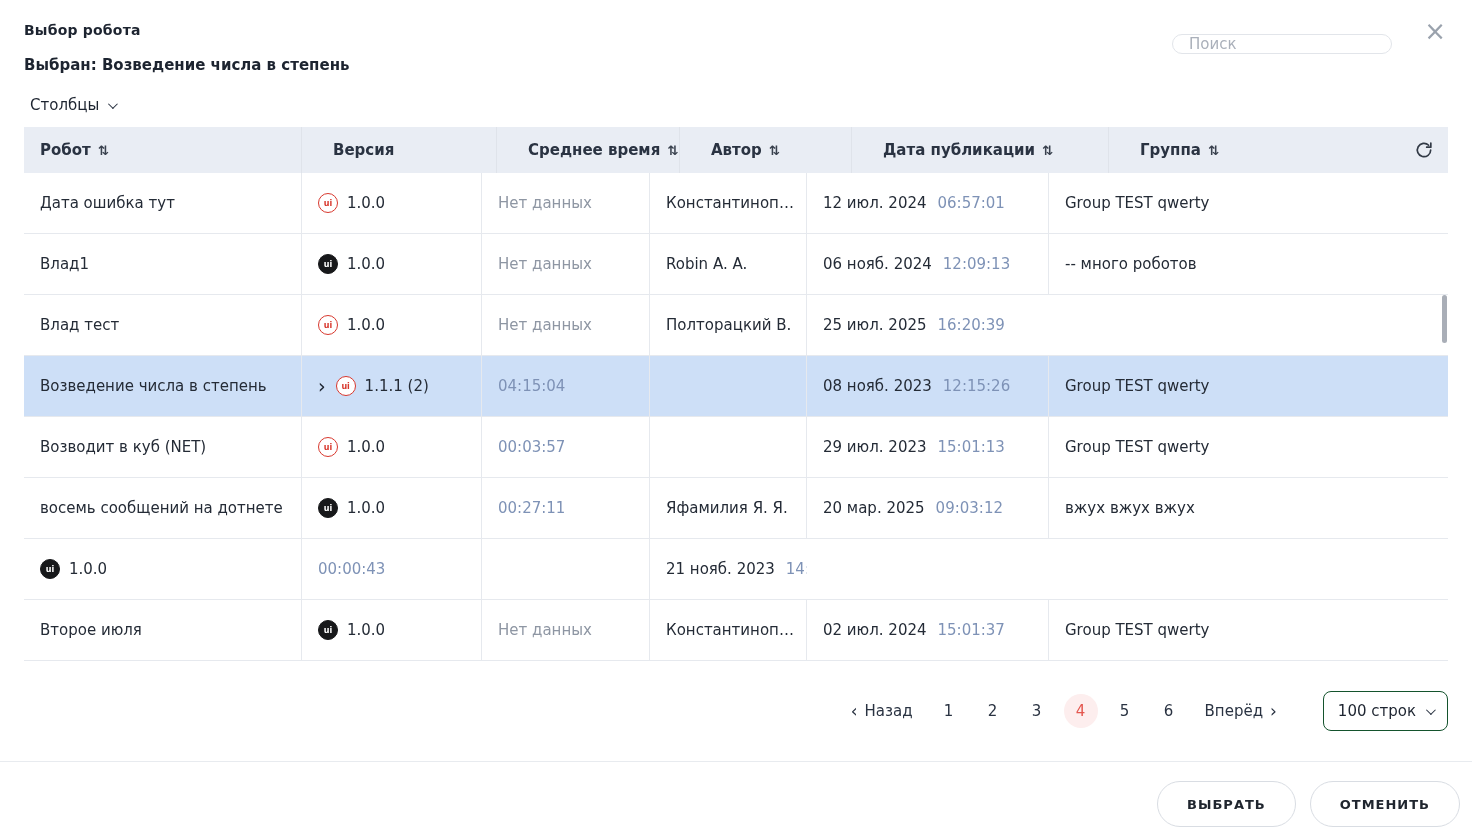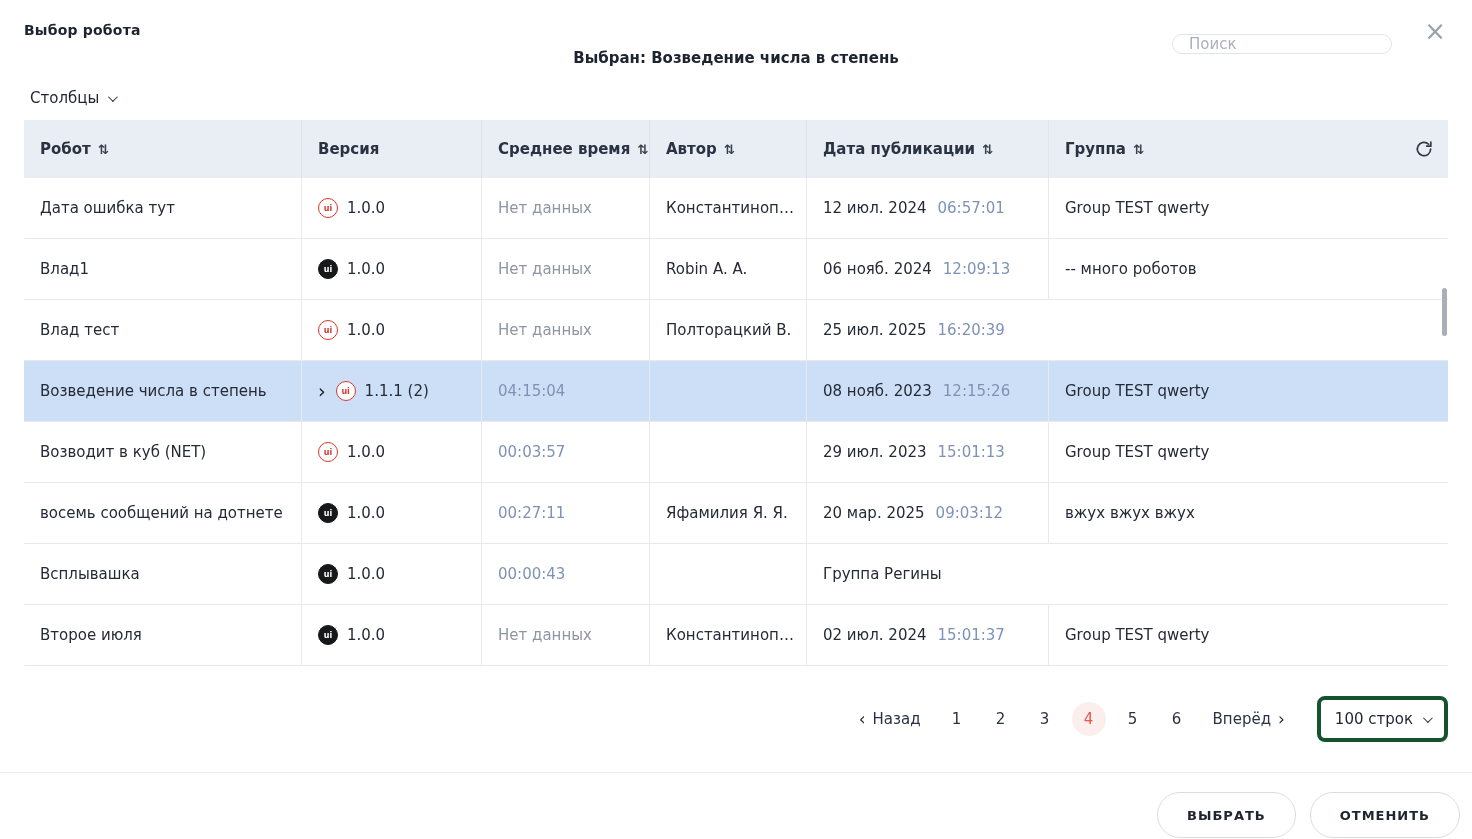--- a/index.html
+++ b/index.html
@@ -2,32 +2,32 @@
 <html style="--header_bg: #e9edf4; --selected_row: #cddff7; --active_page_bg: #fdeeee; --active_page_text: #e4574f; --badge_red: #d8382e; --badge_black: #17181a; --time_text: #7e92b6; --muted_text: #8e96a3;"><head>
 <meta charset="utf-8">
 <style>
   * { margin:0; padding:0; box-sizing:border-box; }
   html,body { width:1472px; height:839px; background:#fff; font-family:"DejaVu Sans","Liberation Sans",sans-serif; color:#242b36; }
   .modal { position:relative; width:1472px; height:839px; background:#fff; overflow:hidden; }
 
   
   .top { padding:22px 24px 0 24px; }
   .title { font-size:14px; font-weight:700; color:#1d2430; letter-spacing:.2px; }
-  .subtitle { margin-top:11px; font-size:15px; font-weight:600; color:#1d2430;text-align:center; }
+  .subtitle { margin-top:18px; font-size:15px; font-weight:600; color:#1d2430; }
   .search { position:absolute; top:34px; right:80px; width:220px; height:20px; border:1.5px solid #e2e5ea; border-radius:18px; display:flex; align-items:center; padding:0 12px 0 16px; background:#fff; }
   .search input { border:none; outline:none; flex:1; font-size:15px; color:#2a3342; font-family:inherit; background:transparent; }
   .search input::placeholder { color:#aab0ba; }
   .close { position:absolute; top:18px; right:26px; font-size:26px; line-height:1; color:#9aa2ad; cursor:pointer; background:none; border:none; font-family:inherit; }
 
   .columns-btn { margin:22px 0 0 30px; background:none; border:none; font-size:15px; color:#1d2430; font-family:inherit; display:inline-flex; align-items:center; gap:9px; cursor:pointer; }
   .chev-down { width:7px; height:7px; border-right:1.8px solid #2a3342; border-bottom:1.8px solid #2a3342; transform:rotate(45deg) translateY(-2px); display:inline-block; }
 
   
   .table { position:relative; margin:13px 24px 0 24px; --cols:278px 180px 168px 157px 242px 1fr; }
-  .thead { display:grid; grid-template-columns:var(--cols); height:58px; background:var(--header_bg,#e9edf4); position:relative; }
+  .thead { display:grid; grid-template-columns:var(--cols); height:46px; background:var(--header_bg,#e9edf4); position:relative;gap:15px; }
   .th { display:flex; align-items:center; gap:7px; padding:0 14px 0 16px; font-size:15px; font-weight:600; color:#2a3342; border-right:1px solid #dfe3ea; white-space:nowrap; overflow:hidden; cursor:pointer; }
   .th:last-child { border-right:none; }
   .sort { font-size:13px; color:#39414e; }
   .refresh { position:absolute; right:14px; top:50%; transform:translateY(-50%); background:none; border:none; cursor:pointer; display:flex; }
   .tr { display:grid; grid-template-columns:var(--cols); height:61px; border-bottom:1px solid #e6e9ee; background:#fff; cursor:pointer; }
   .tr.selected { background:var(--selected_row,#cddff7); }
   .td { display:flex; align-items:center; padding:0 16px; font-size:15px; border-right:1px solid #e6e9ee; white-space:nowrap; overflow:hidden; }
   .td:last-child { border-right:none; }
   .ver { gap:9px; }
   .expand { font-size:19px; line-height:1; color:#1d2430; margin-right:1px; }
@@ -40,21 +40,21 @@
   .author { text-overflow:ellipsis; }
   .scroll-thumb { position:absolute; right:1px; top:168px; width:5px; height:48px; background:#a9aeb7; border-radius:3px; }
 
   
   .pagination { margin:30px 24px 0 0; display:flex; justify-content:flex-end; align-items:center; gap:14px; }
   .pg-nav { display:inline-flex; align-items:center; gap:7px; background:none; border:none; font-size:15px; color:#2a3342; font-family:inherit; cursor:pointer; }
   .pg-chev { font-size:17px; color:#2a3342; }
   .pages { display:flex; align-items:center; }
   .page { width:34px; height:34px; margin:0 5px; border-radius:50%; display:inline-flex; align-items:center; justify-content:center; font-size:15px; color:#2a3342; background:none; border:none; font-family:inherit; cursor:pointer; }
   .page.active { background:var(--active_page_bg,#fdeeee); color:var(--active_page_text,#e4574f); }
-  .rows-select { margin-left:18px; border:4px solid #14532d; border-radius:8px; padding:10px 14px; display:inline-flex; align-items:center; gap:10px; font-size:15px; color:#1d2430; background:#fff; cursor:pointer; }
+  .rows-select { margin-left:32px; border:1px solid #14532d; border-radius:8px; padding:10px 14px; display:inline-flex; align-items:center; gap:10px; font-size:15px; color:#1d2430; background:#fff; cursor:pointer; }
 
   
   .footer-divider { margin-top:30px; border-top:1px solid #e8ebef; }
   .footer { padding:19px 12px 0 0; display:flex; justify-content:flex-end; gap:14px; }
   .pill { border:1px solid #d9dde3; border-radius:24px; padding:0 29px; height:46px; background:#fff; font-size:13px; font-weight:600; letter-spacing:1px; color:#20262f; font-family:inherit; cursor:pointer; }
 </style>
 </head>
 <body>
 
 <div class="modal">
@@ -195,29 +195,31 @@
     </div>
     <div class="td avg">00:27:11</div>
     <div class="td author">Яфамилия Я. Я.</div>
     <div class="td date">
       <span>20 мар. 2025</span>
       <span class="time">09:03:12</span>
     </div>
     <div class="td group">вжух вжух вжух</div>
   </div>
         <div class="tr">
-    <div class="td name">Всплывашка</div>
     <div class="td ver">
 
       <span class="badge black">ui</span>
       <span>1.0.0</span>
     </div>
     <div class="td avg">00:00:43</div>
     <div class="td author"></div>
-    <div class="td group">Группа Регины</div>
+    <div class="td date">
+      <span>21 нояб. 2023</span>
+      <span class="time">14:28:08</span>
+    </div>
   </div>
         <div class="tr">
     <div class="td name">Второе июля</div>
     <div class="td ver">
 
       <span class="badge black">ui</span>
       <span>1.0.0</span>
     </div>
     <div class="td avg muted">Нет данных</div>
     <div class="td author">Константиноп…</div>

